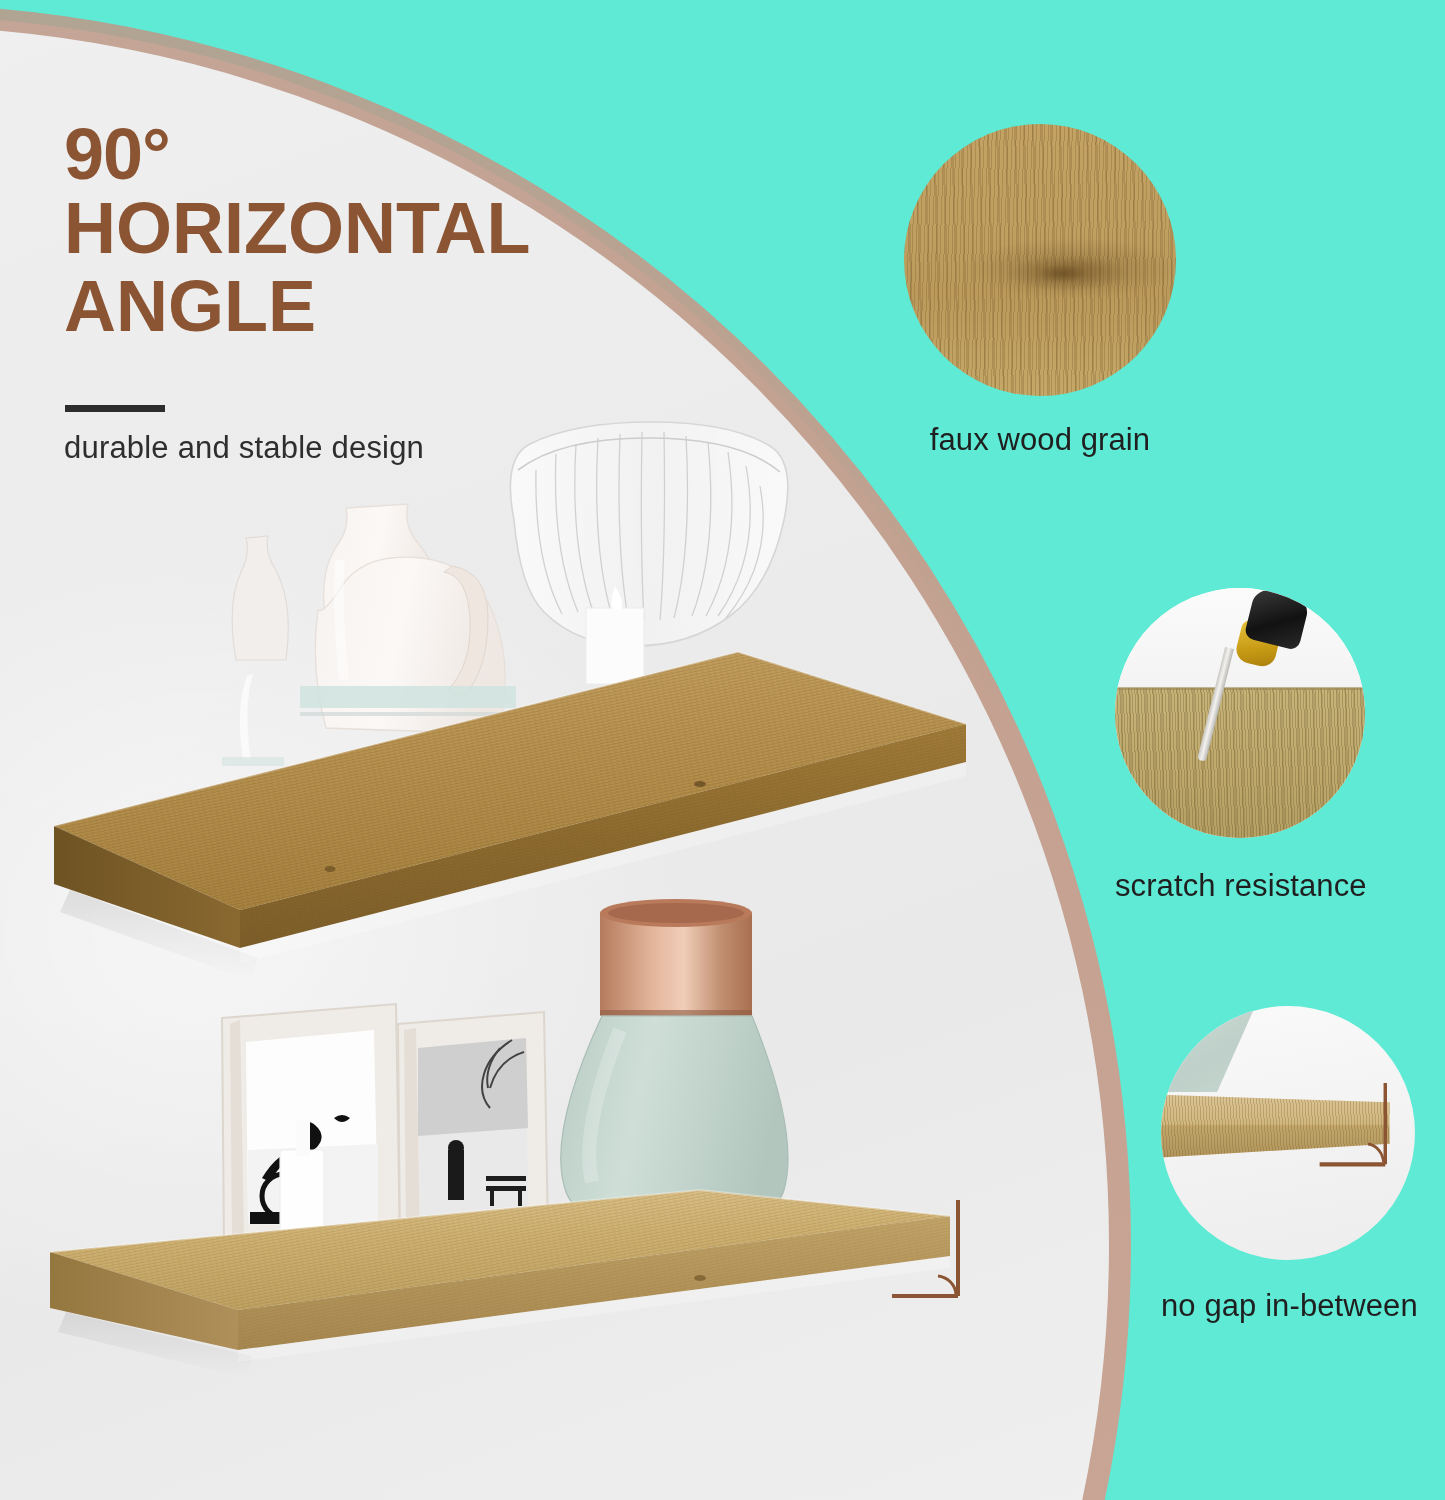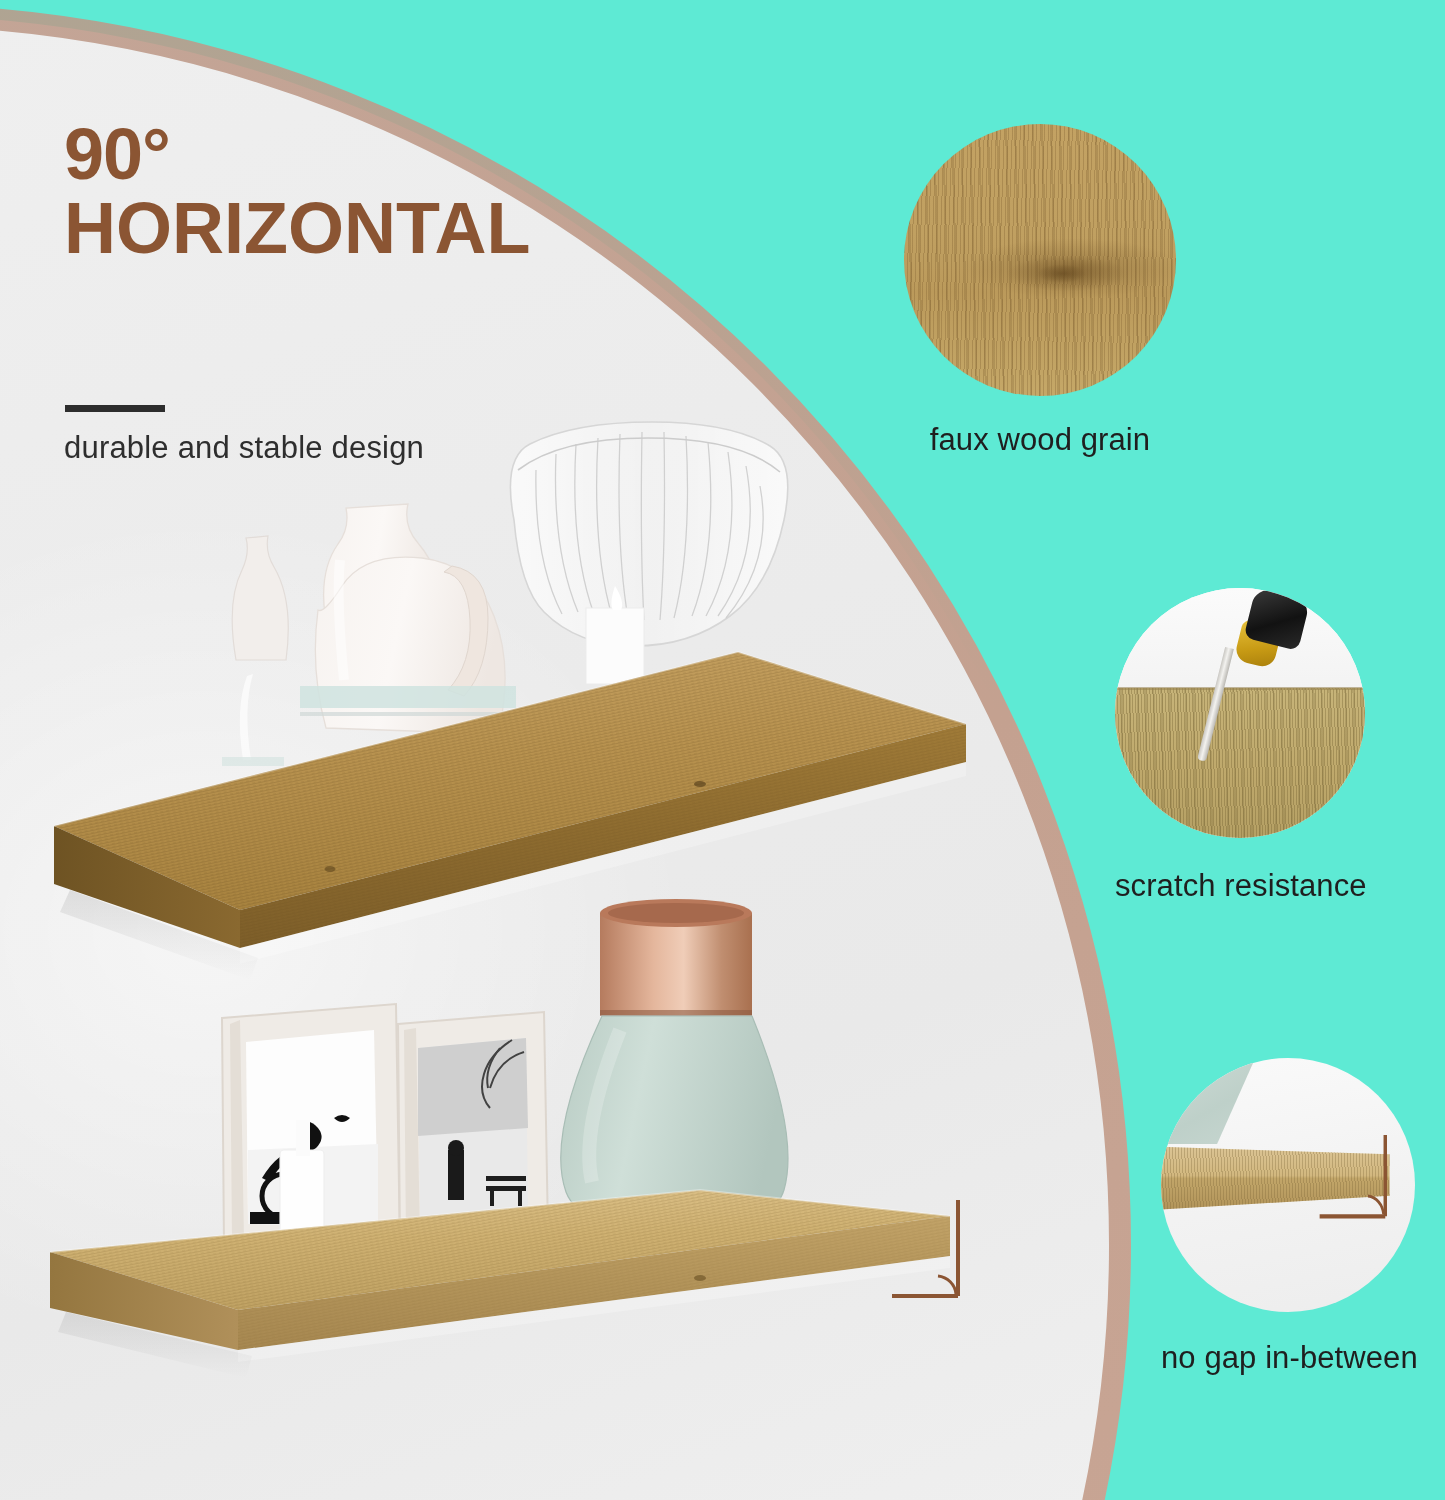--- a/index.html
+++ b/index.html
@@ -146,20 +146,21 @@
         <stop offset="0.55" stop-color="#c4a190" stop-opacity="1"></stop>
         <stop offset="1" stop-color="#c9a695" stop-opacity="1"></stop>
       </linearGradient>
     </defs>
     <circle cx="-110" cy="1245" r="1230" fill="none" stroke="url(#arcg)" stroke-width="22"></circle>
   </svg>
 
   <div class="headline">
     <div class="deg">90°</div>
     <div class="l2">HORIZONTAL</div>
+    <div class="l3">ANGLE</div>
   </div>
   <div class="rule"></div>
   <div class="subhead">durable and stable design</div>
 
   <svg class="shelf-wrap" viewBox="0 0 1130 1500">
     <defs>
 
       <linearGradient id="topface" x1="0" y1="0" x2="0.15" y2="1">
         <stop offset="0" stop-color="#c6a263"></stop>
         <stop offset="0.45" stop-color="#b8924f"></stop>
@@ -367,21 +368,21 @@
       <div class="sc-wall"></div>
       <div class="sc-board"></div>
       <div class="sc-edge"></div>
       <div class="sd-shaft"></div>
       <div class="sd-collar"></div>
       <div class="sd-handle"></div>
     </div>
     <div class="caption" style="margin-top:30px;">scratch resistance</div>
   </div>
 
-  <div class="feature" style="left:1161px;top:1058px;width:254px;">
+  <div class="feature" style="left:1161px;top:1006px;width:254px;">
     <div class="circ gapcircle">
       <div class="gp-vase"></div>
       <div class="gp-shelf"></div>
       <svg class="gp-angle" viewBox="0 0 100 100" preserveAspectRatio="none">
         <g stroke="#8b5533" stroke-width="4" fill="none" vector-effect="non-scaling-stroke">
           <path d="M86,6 L86,86"></path>
           <path d="M10,86 L86,86"></path>
           <path d="M66,66 a20,20 0 0 1 18,18" stroke-width="3"></path>
         </g>
       </svg>

